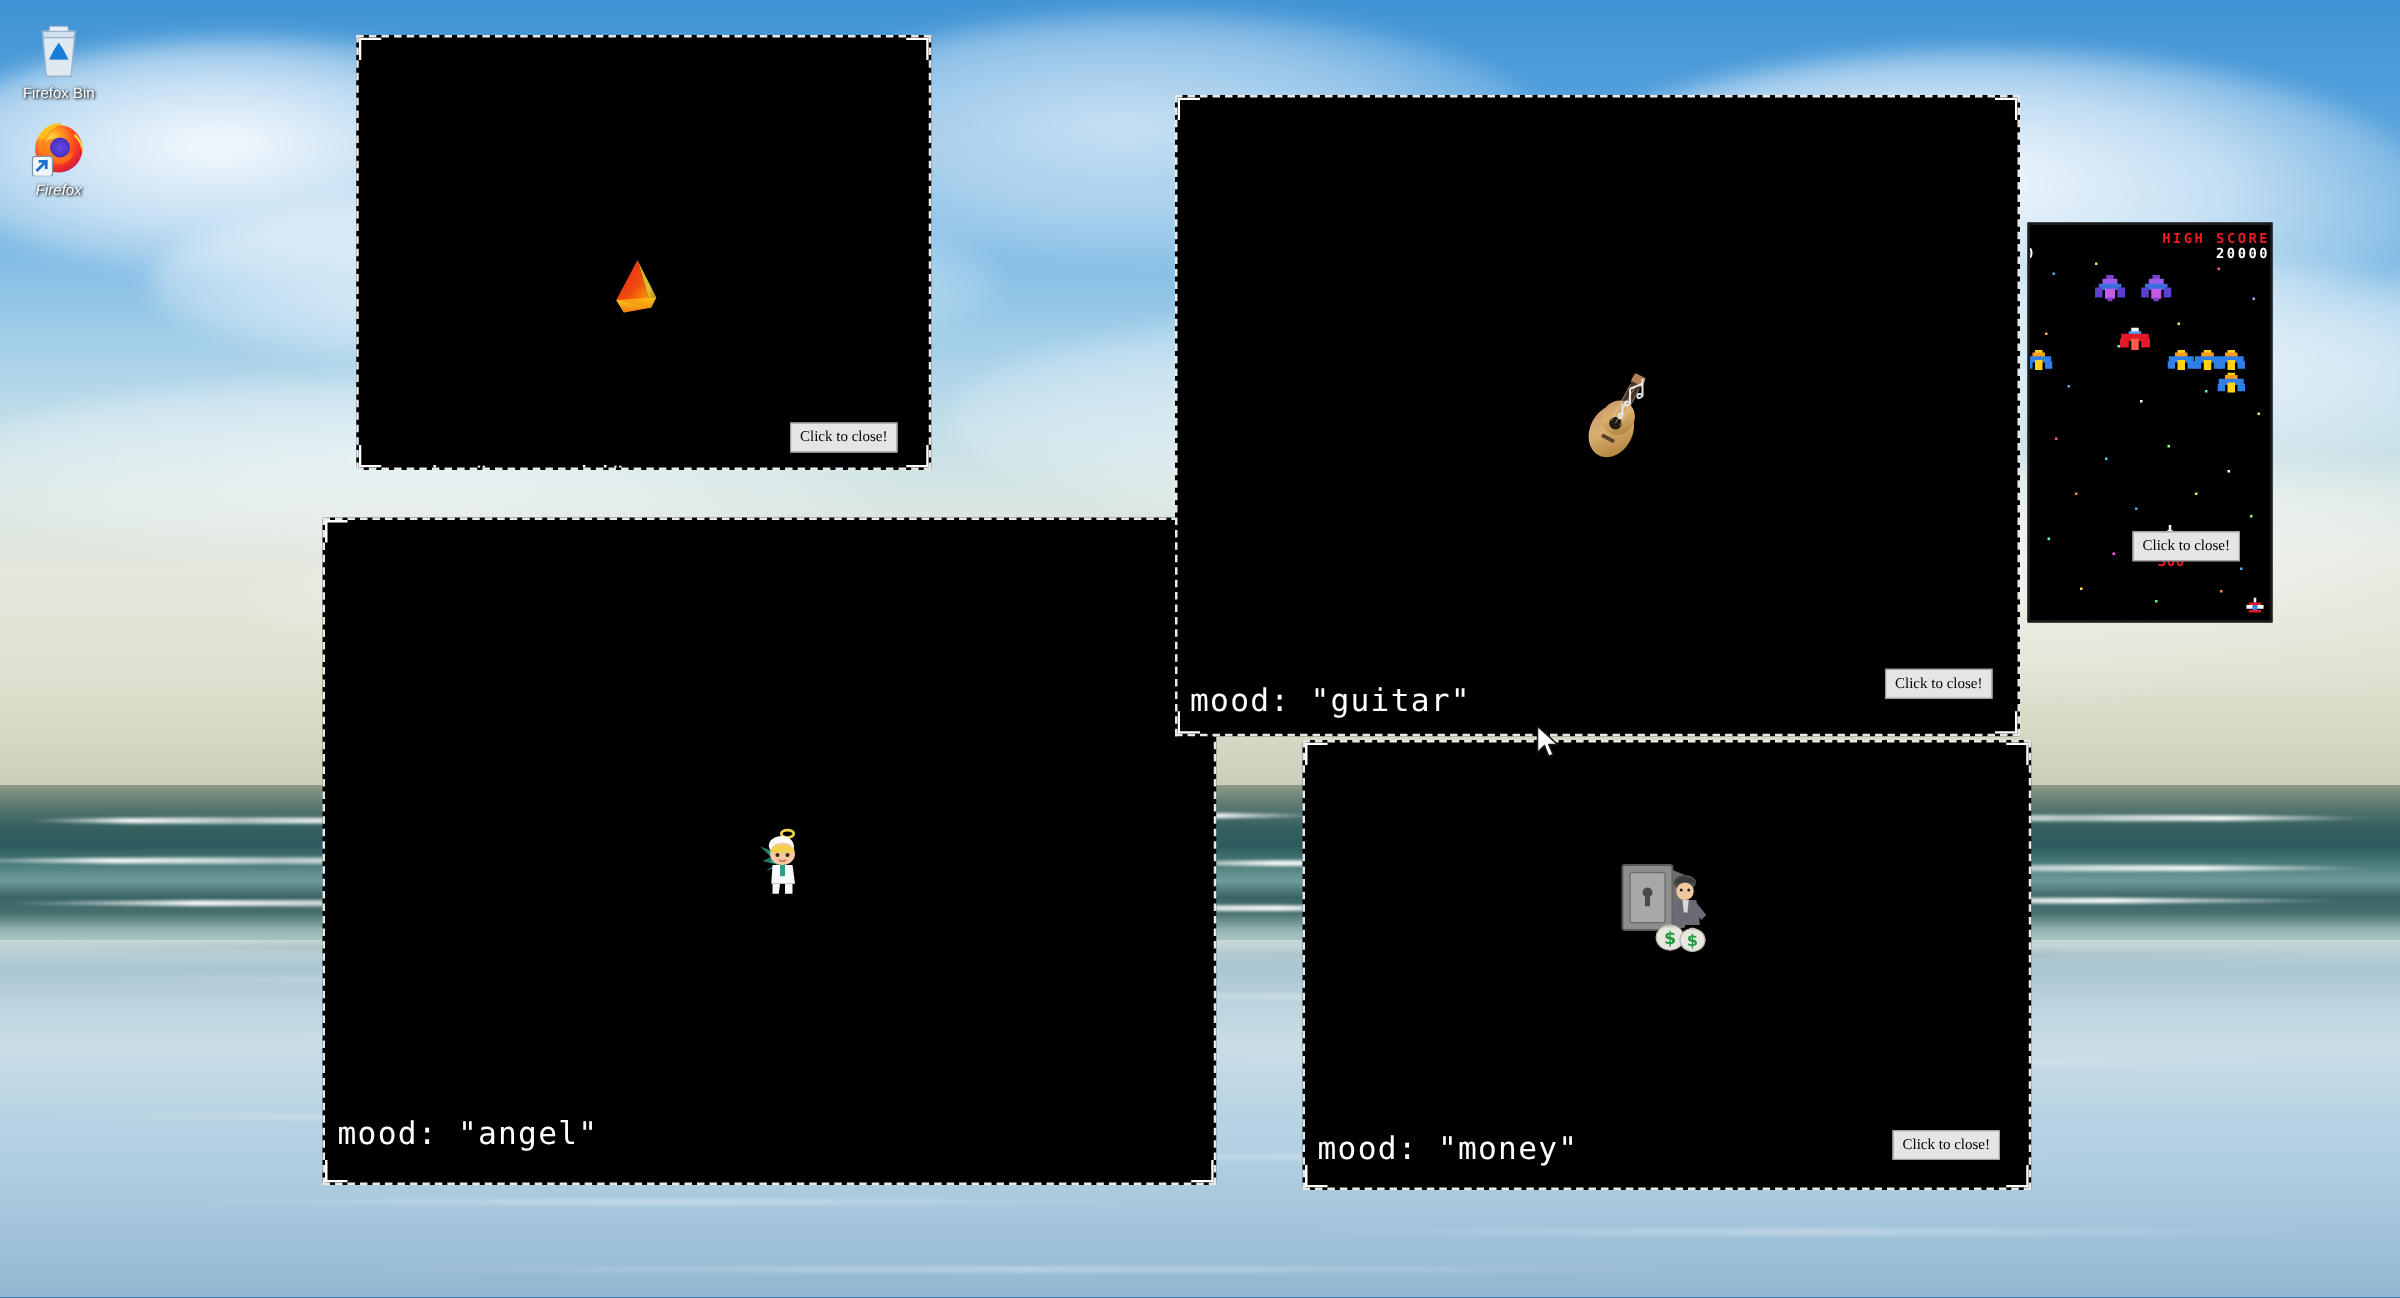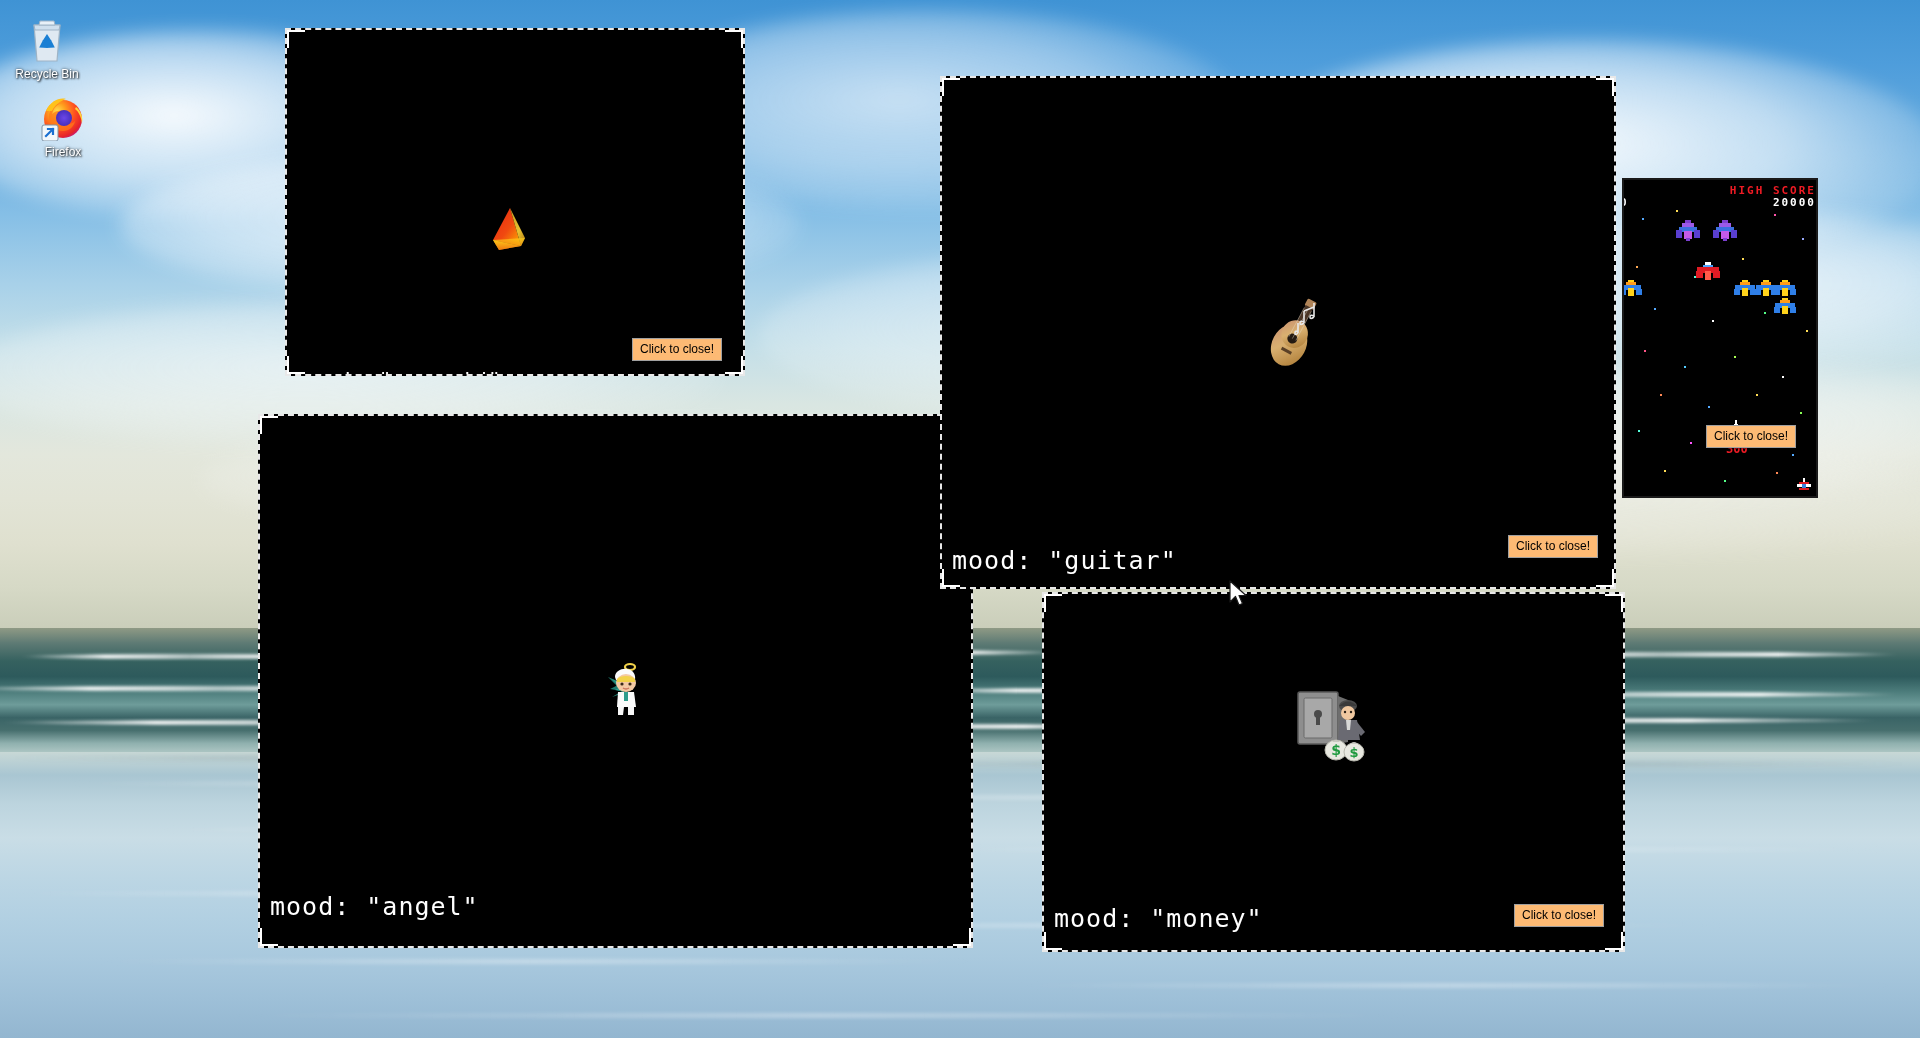--- a/index.html
+++ b/index.html
@@ -119,24 +119,24 @@
   .win-text {
     position:absolute; left:10px;
     font-family:"DejaVu Sans Mono","Liberation Mono",monospace;
     color:#fff; white-space:pre;
     letter-spacing:1px;
   }
   .win-text div { }
 
   .close-btn {
     position:absolute;
-    background:#fdba74;
+    background:#e5e5e5;
     border:1px solid #a0a0a0;
     color:#000;
-    font-family:Liberation Sans, sans-serif;
+    font-family:Liberation Serif, serif;
     padding:3px 7px 4px 7px;
     cursor:pointer;
     white-space:nowrap;
     box-shadow:0 1px 1px rgba(0,0,0,.25);
   }
 
   .sprite { position:absolute; }
 
   
   #arcade-win {
@@ -217,24 +217,24 @@
         <path d="M8 8 L34 8 L31 44 L11 44 Z" fill="#dfe9f2" stroke="#9fb4c6" stroke-width="1.2"></path>
         <path d="M8 8 L34 8 L33 13 L9 13 Z" fill="#cfe0ee" stroke="#9fb4c6" stroke-width="1"></path>
         <path d="M14 4 L28 4 L29 8 L13 8 Z" fill="#e8f1f8" stroke="#9fb4c6" stroke-width="1"></path>
         <g fill="#1a7fd4">
           <path d="M21 17 L25.5 24 L22.7 24 L22.7 30 L19.3 30 L19.3 24 L16.5 24 Z" transform="rotate(0 21 24)"></path>
           <path d="M21 17 L25.5 24 L22.7 24 L22.7 30 L19.3 30 L19.3 24 L16.5 24 Z" transform="rotate(120 21 26)"></path>
           <path d="M21 17 L25.5 24 L22.7 24 L22.7 30 L19.3 30 L19.3 24 L16.5 24 Z" transform="rotate(240 21 26)"></path>
         </g>
       </svg>
     </div>
-    <span class="label">Recycle Bin</span>
-  </div>
-
-  <div class="desk-icon" style="left:20px; top:94px;">
+    <span class="label">Firefox Bin</span>
+  </div>
+
+  <div class="desk-icon" style="left:4px; top:94px;font-style:italic;">
     <div class="glyph">
       <svg width="46" height="46" viewBox="0 0 46 46">
         <defs>
           <radialGradient id="ffg" cx="35%" cy="30%" r="80%">
             <stop offset="0%" stop-color="#ffe14d"></stop>
             <stop offset="28%" stop-color="#ff9d1d"></stop>
             <stop offset="58%" stop-color="#ff4f1f"></stop>
             <stop offset="85%" stop-color="#e5232b"></stop>
             <stop offset="100%" stop-color="#b5179e"></stop>
           </radialGradient>

